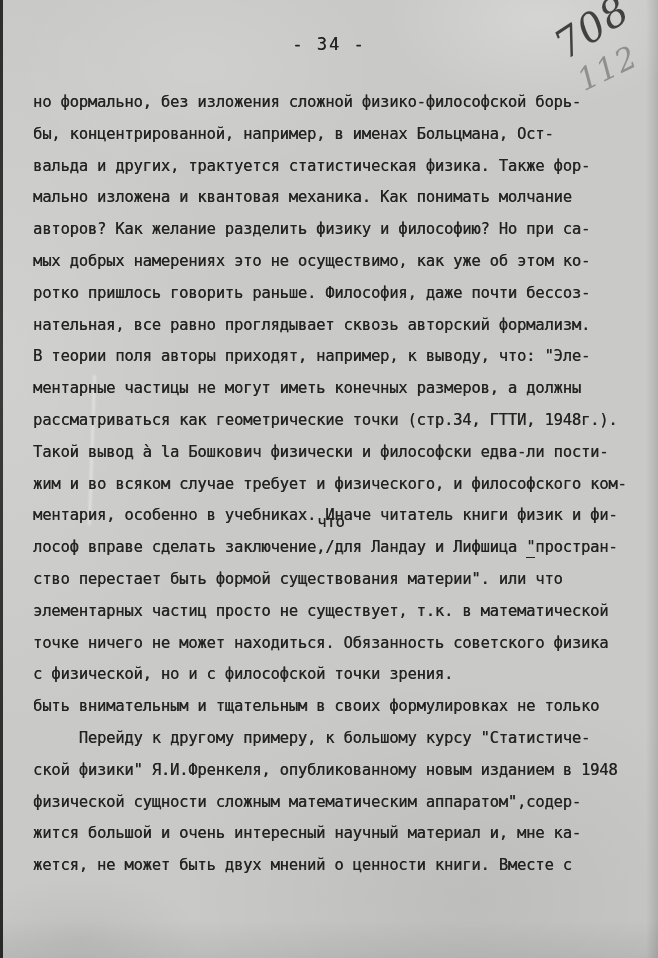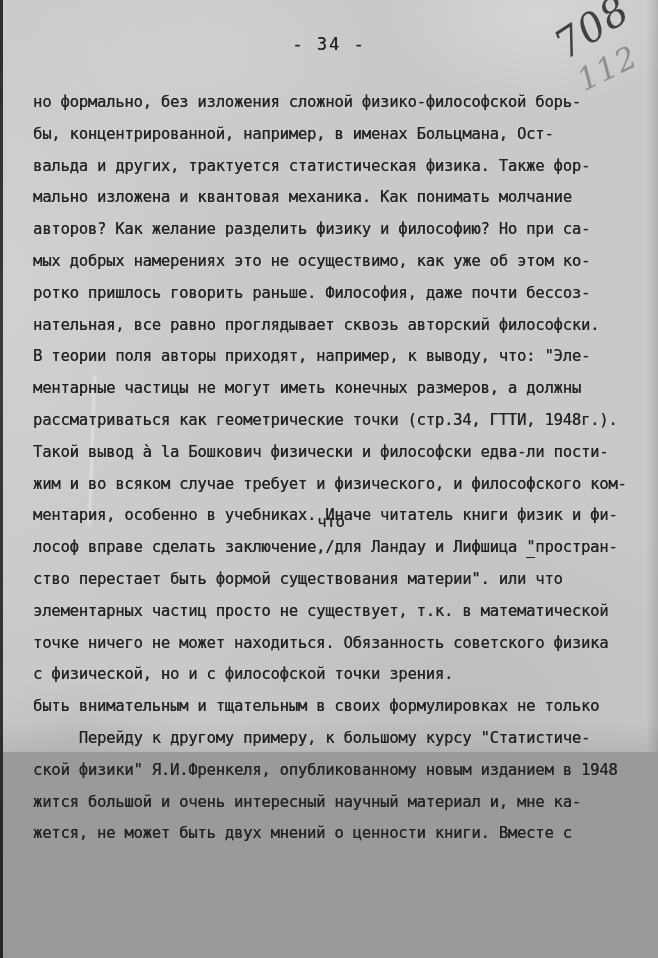--- a/index.html
+++ b/index.html
@@ -6,21 +6,21 @@
     margin: 0;
     padding: 0;
     width: 658px;
     height: 958px;
     overflow: hidden;
     background: #9a9a9a;
   }
   .page {
     position: relative;
     width: 658px;
-    height: 752px;
+    height: 958px;
     background-color: var(--paper, #c9c9c7);
     background-image:
       radial-gradient(ellipse 220px 130px at 82% 2%, rgba(255,255,255,0.22), transparent 70%),
       radial-gradient(ellipse 320px 520px at 0% 38%, rgba(255,255,255,0.14), transparent 72%),
       radial-gradient(ellipse 260px 160px at 30% 7%, rgba(255,255,255,0.12), transparent 70%),
       radial-gradient(ellipse 420px 320px at 72% 94%, rgba(0,0,0,0.06), transparent 70%),
       radial-gradient(ellipse 180px 90px at 12% 98%, rgba(0,0,0,0.05), transparent 70%),
       linear-gradient(270deg, rgba(0,0,0,0.12) 0px, rgba(0,0,0,0.0) 12px),
       linear-gradient(180deg, rgba(0,0,0,0.0) 96%, rgba(0,0,0,0.07) 100%);
     font-family: "DejaVu Sans Mono", "Liberation Mono", monospace;
@@ -106,31 +106,32 @@
   <div class="mark mark-bottom">112</div>
 
   <div class="body-text">
       <div class="line">но формально, без изложения сложной физико-философской борь-</div>
       <div class="line">бы, концентрированной, например, в именах Больцмана, Ост-</div>
       <div class="line">вальда и других, трактуется статистическая физика. Также фор-</div>
       <div class="line">мально изложена и квантовая механика. Как понимать молчание</div>
       <div class="line">авторов? Как желание разделить физику и философию? Но при са-</div>
       <div class="line">мых добрых намерениях это не осуществимо, как уже об этом ко-</div>
       <div class="line">ротко пришлось говорить раньше. Философия, даже почти бессоз-</div>
-      <div class="line">нательная, все равно проглядывает сквозь авторский философски.</div>
+      <div class="line">нательная, все равно проглядывает сквозь авторский формализм.</div>
       <div class="line">В теории поля авторы приходят, например, к выводу, что: "Эле-</div>
       <div class="line">ментарные частицы не могут иметь конечных размеров, а должны</div>
       <div class="line">рассматриваться как геометрические точки (стр.34, ГТТИ, 1948г.).</div>
       <div class="line">Такой вывод à la Бошкович физически и философски едва-ли пости-</div>
       <div class="line">жим и во всяком случае требует и физического, и философского ком-</div>
       <div class="line">ментария, особенно в учебниках. Иначе читатель книги физик и фи-</div>
       <div class="line"><span>лософ вправе сделать заключение,</span><span class="ins-anchor"><span class="ins-above">что</span></span><span>/для Ландау и Лифшица </span><span class="u-quote">"</span><span>простран-</span></div>
       <div class="line">ство перестает быть формой существования материи". или что</div>
       <div class="line">элементарных частиц просто не существует, т.к. в математической</div>
       <div class="line">точке ничего не может находиться. Обязанность советского физика</div>
       <div class="line">с физической, но и с философской точки зрения.</div>
       <div class="line">быть внимательным и тщательным в своих формулировках не только</div>
       <div class="line">     Перейду к другому примеру, к большому курсу "Статистиче-</div>
       <div class="line">ской физики" Я.И.Френкеля, опубликованному новым изданием в 1948</div>
+      <div class="line">физической сущности сложным математическим аппаратом",содер-</div>
       <div class="line">жится большой и очень интересный научный материал и, мне ка-</div>
       <div class="line">жется, не может быть двух мнений о ценности книги. Вместе с</div>
     </div>
 </div>
 
 </body></html>

